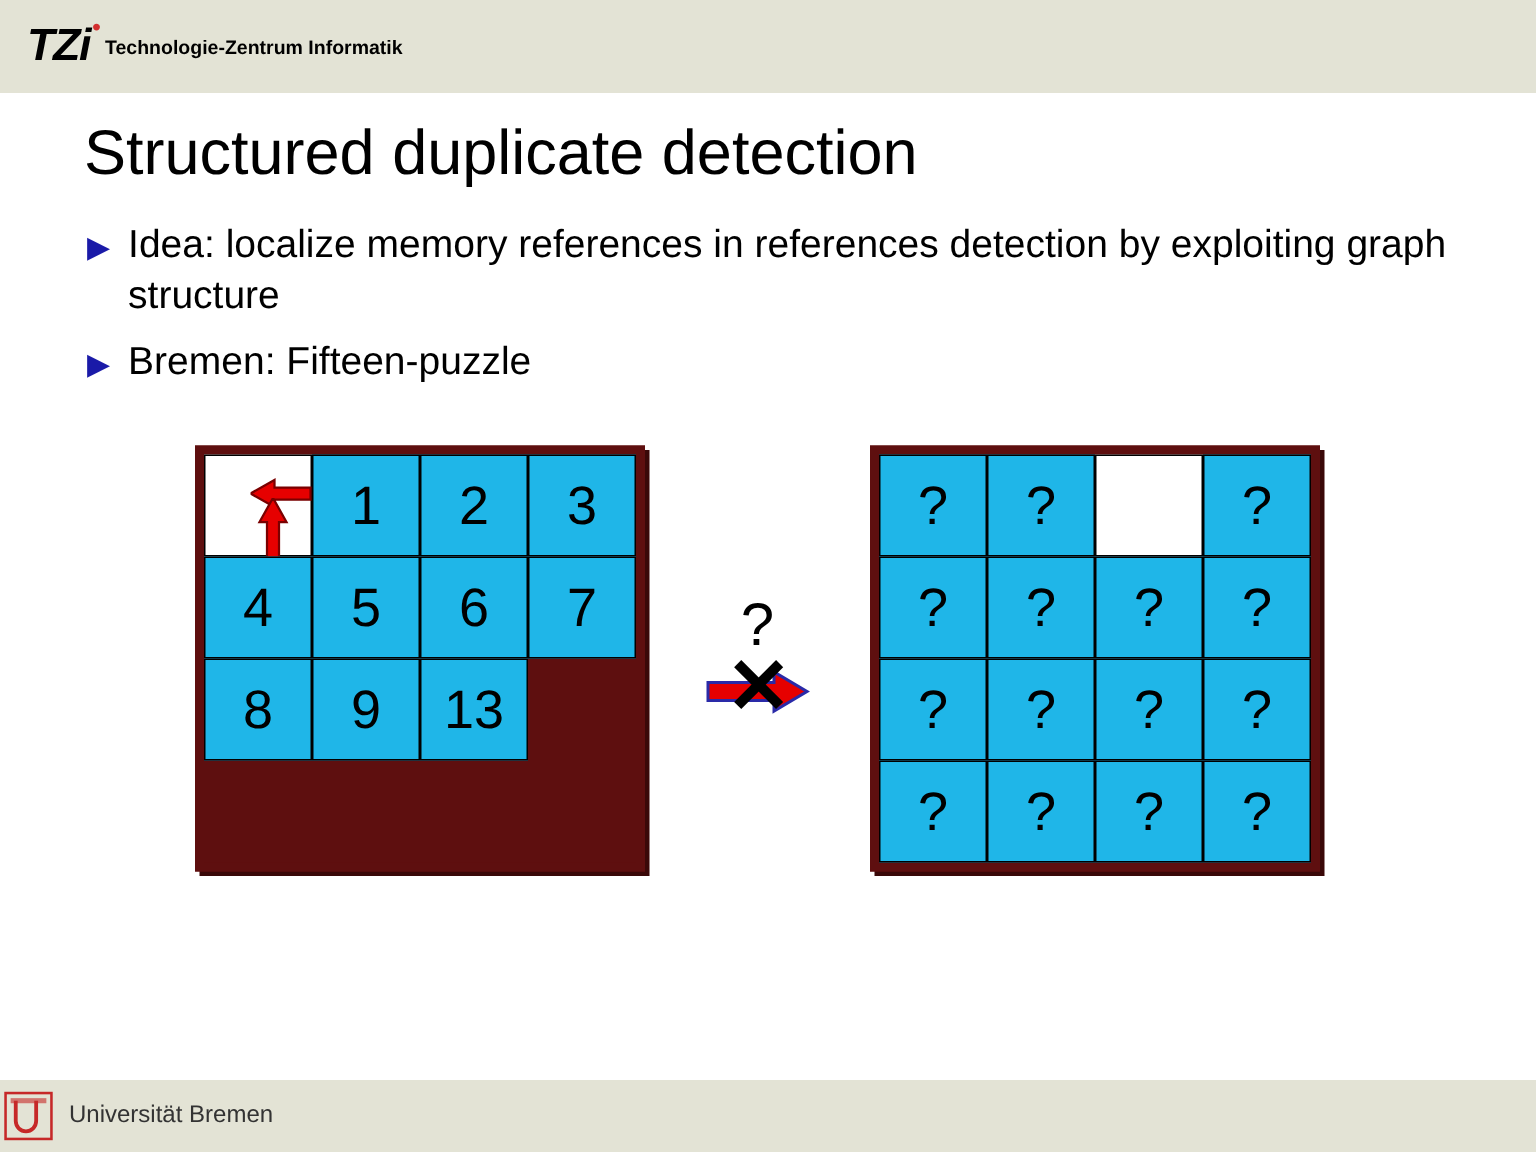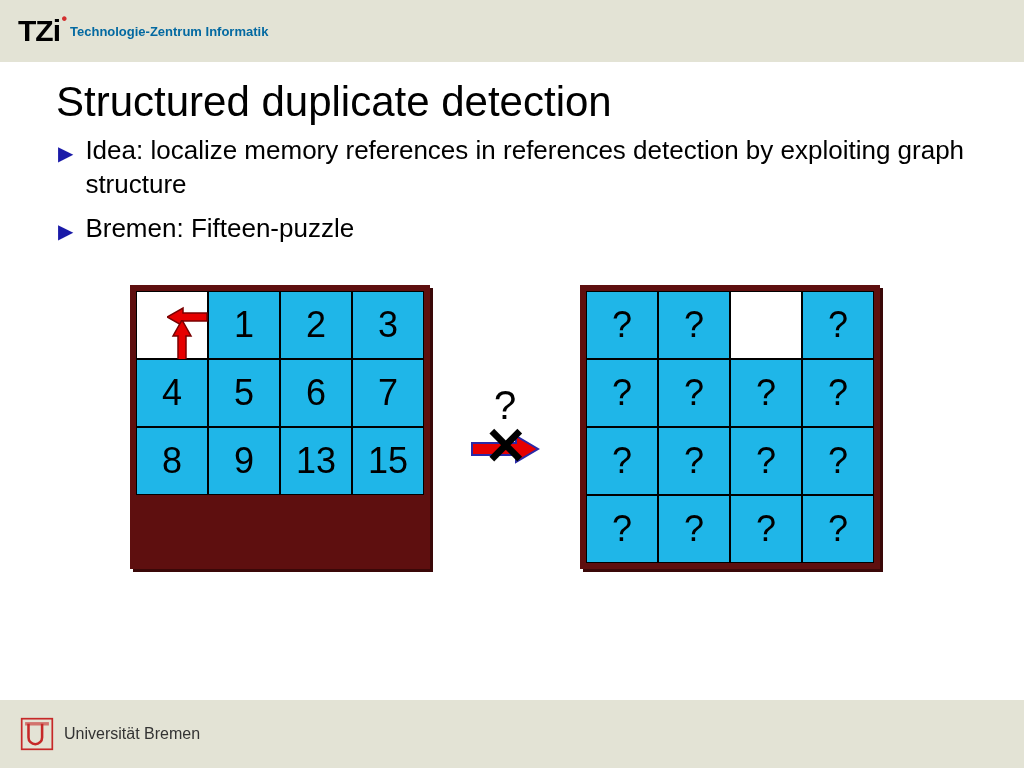--- a/index.html
+++ b/index.html
@@ -25,37 +25,38 @@
     display: flex;
     align-items: center;
     gap: 10px;
   }
   .tzi-mark {
     font-weight: 900;
     font-size: 30px;
     color: #000;
     letter-spacing: -1px;
     position: relative;
+    font-style: italic;
   }
   .tzi-mark .dot {
     color: #d32f2f;
     position: absolute;
     top: -4px;
     right: -6px;
     font-size: 16px;
   }
   .tzi-sub {
     font-size: 13px;
     font-weight: bold;
-    color: #0369a1;
+    color: #000000;
   }
   .slide-title {
     font-size: 42px;
     color: #000;
-    margin: 16px 0 8px 56px;
+    margin: 16px 0 20px 56px;
     font-weight: normal;
   }
   .bullets {
     margin-left: 58px;
     margin-right: 20px;
   }
   .bullet {
     display: flex;
     align-items: flex-start;
     gap: 12px;
@@ -130,25 +131,25 @@
     font-size: 52px;
     color: #000;
     font-weight: bold;
     line-height: 1;
   }
   .footer-bar {
     position: absolute;
     bottom: 0;
     left: 0;
     width: 100%;
-    height: 68px;
+    height: 48px;
     background: #e3e3d5;
     display: flex;
     align-items: center;
-    padding-left: 20px;
+    padding-left: 2px;
     box-sizing: border-box;
   }
   .ub-logo {
     display: flex;
     align-items: center;
     gap: 10px;
   }
   .ub-mark {
     width: 34px;
     height: 34px;
@@ -200,21 +201,20 @@
     <div class="cell">1</div>
     <div class="cell">2</div>
     <div class="cell">3</div>
     <div class="cell">4</div>
     <div class="cell">5</div>
     <div class="cell">6</div>
     <div class="cell">7</div>
     <div class="cell">8</div>
     <div class="cell">9</div>
     <div class="cell">13</div>
-    <div class="cell">15</div>
   </div>
 
   <div class="transition">
     <div class="q">?</div>
     <div class="arrow-x">
       <svg class="big-arrow-right" width="70" height="30" viewBox="0 0 70 30">
         <polygon points="2,9 46,9 46,2 68,15 46,28 46,21 2,21" fill="#e60000" stroke="#2a2aa8" stroke-width="2"></polygon>
       </svg>
       <div class="x-mark">✕</div>
     </div>

